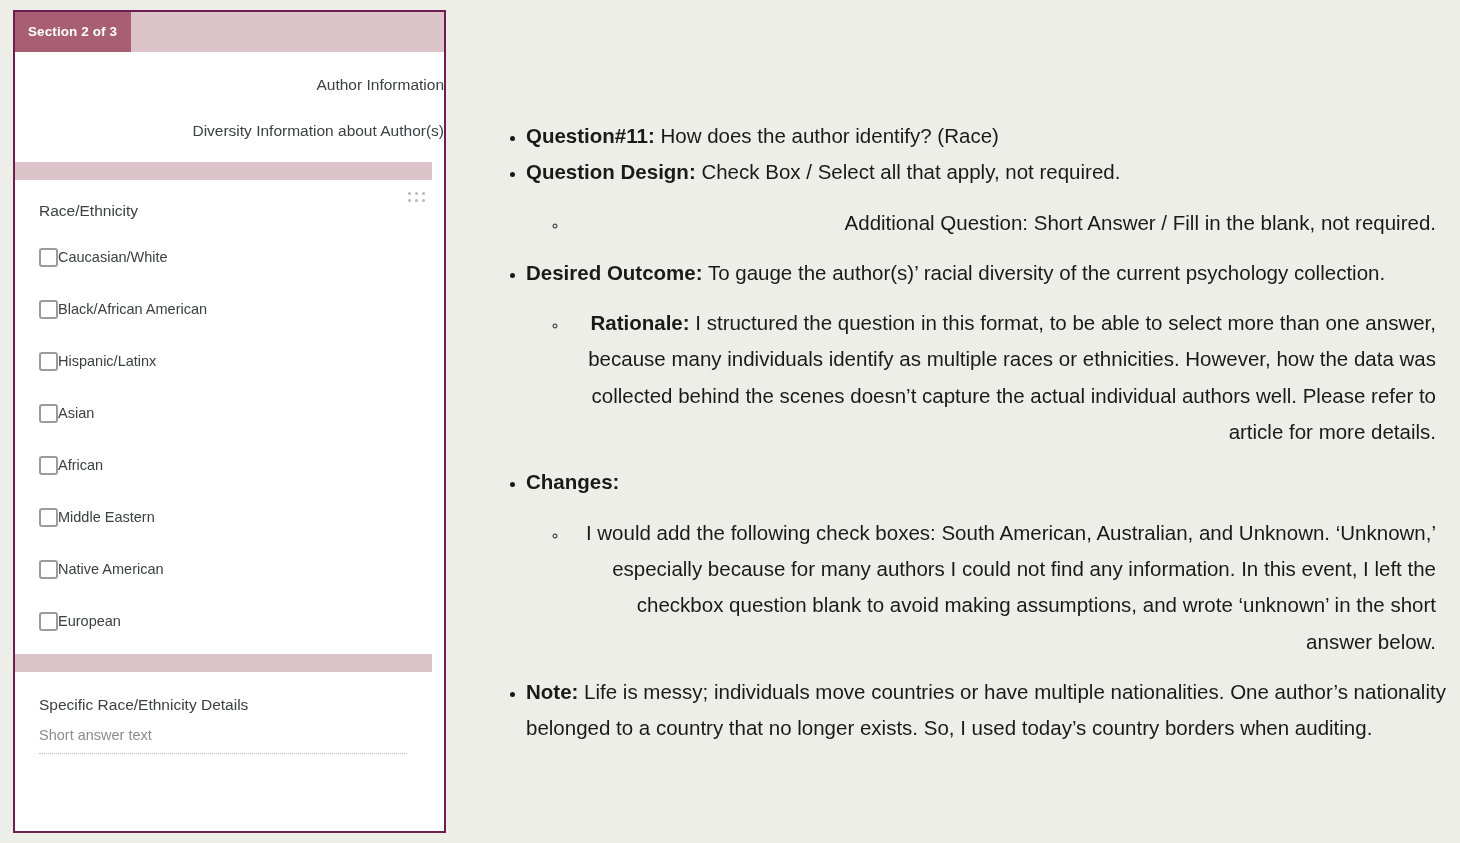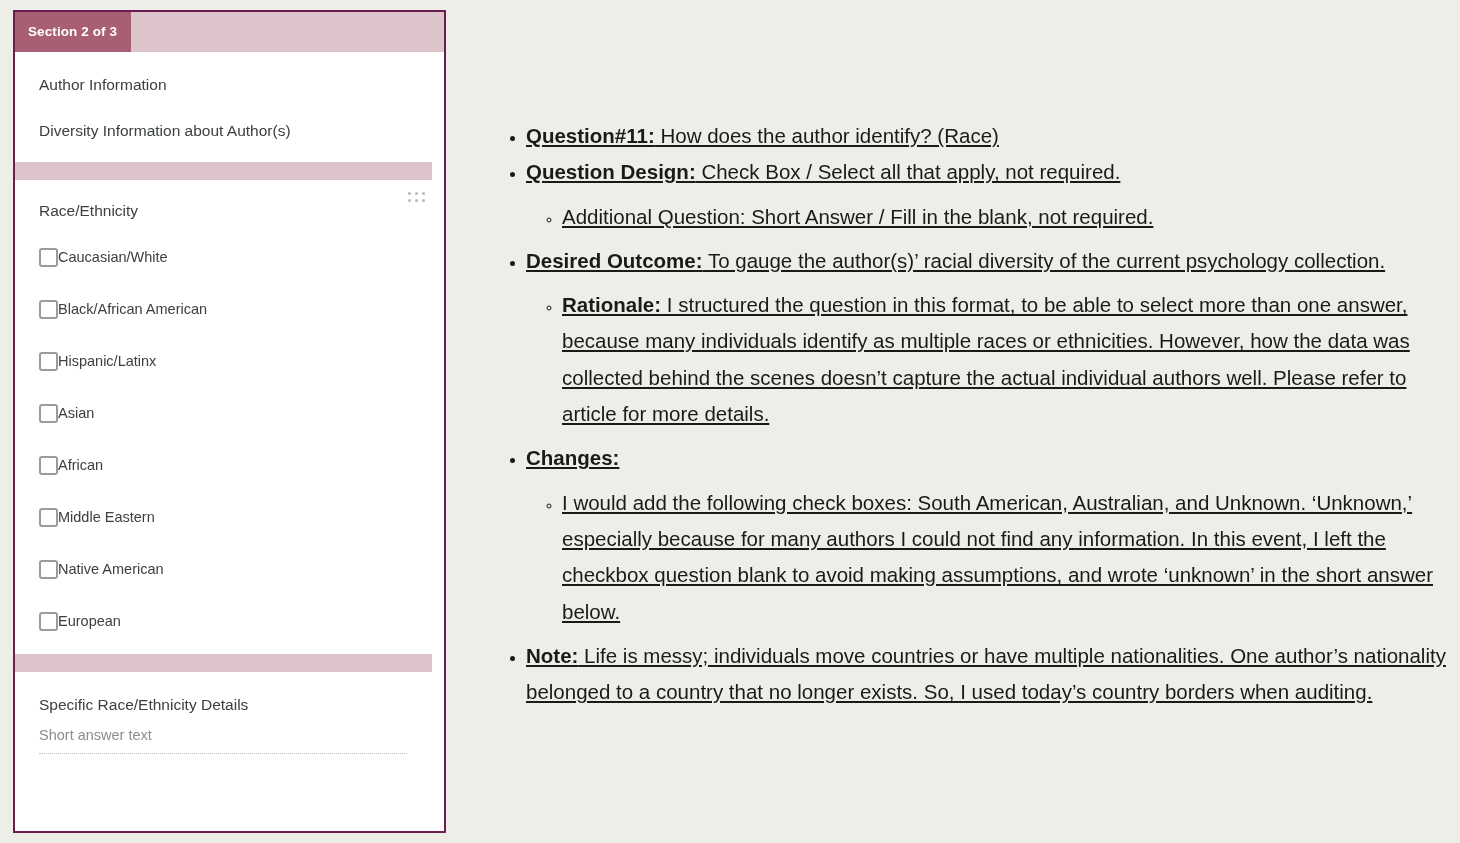--- a/index.html
+++ b/index.html
@@ -63,20 +63,21 @@
   }
 
   
   .block-header {
     padding: 22px 0 20px 24px;
   }
   .title-line {
     font-size: 15.5px;
     color: #3c4043;
     line-height: 22px;
+    text-align: right;
   }
   .title-line.second {
     margin-top: 24px;
   }
 
   
   .block-question {
     padding: 20px 0 18px 24px;
   }
   .drag-handle {
@@ -152,32 +153,32 @@
     position: absolute;
     left: 500px;
     top: 118px;
     width: 950px;
     color: #1a1a1a;
   }
   ul.lvl1 {
     margin: 0;
     padding-left: 26px;
     list-style: disc;
-    text-decoration: underline;
   }
   ul.lvl1 > li {
     font-size: 20.5px;
     line-height: 36.3px;
     margin: 0;
     padding: 0;
   }
   ul.lvl2 {
-    margin: 8px;
+    margin: 14px;
     padding-left: 28px;
     list-style: circle;
+    text-align: right;
   }
   ul.lvl2 > li {
     font-size: 20.5px;
     line-height: 36.3px;
   }
   ul.lvl1 > li::marker { font-size: 15px; }
   ul.lvl2 > li::marker { font-size: 13px; }
   b { font-weight: bold; }
 </style>
 </head>

